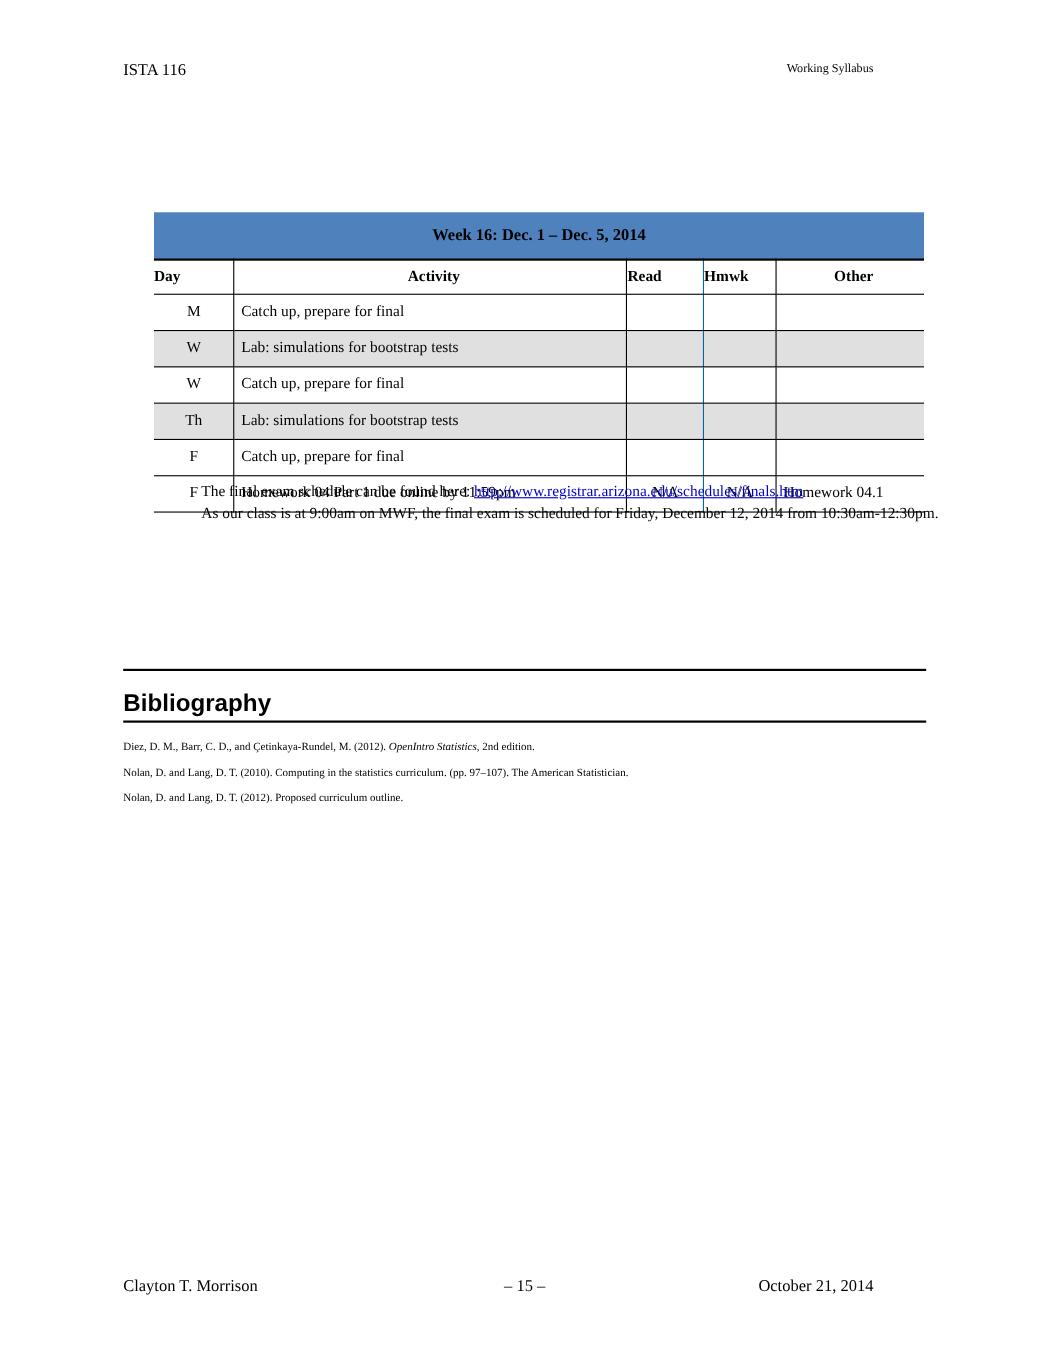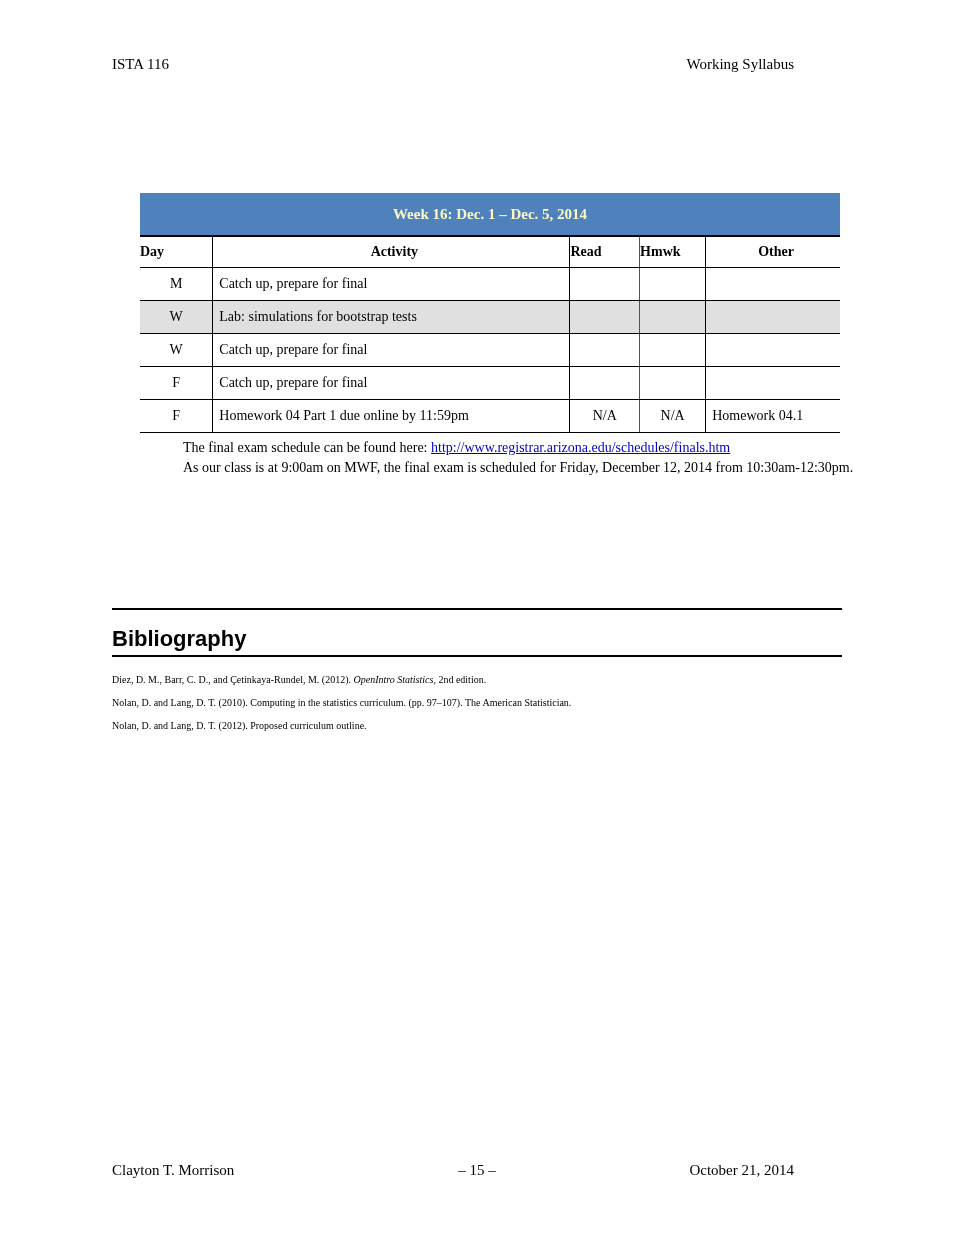--- a/index.html
+++ b/index.html
@@ -19,39 +19,39 @@
   .header-left {
     position: absolute;
     top: 56px;
     left: 112px;
     font-size: 15px;
   }
   .header-right {
     position: absolute;
     top: 56px;
     right: 112px;
-    font-size: 15px;
+    font-size: 11px;
     text-align: left;
   }
   .table {
     position: absolute;
     top: 193px;
     left: 140px;
     width: 700px;
     border-collapse: collapse;
     font-size: 14px;
   }
   .table td {
     padding: 0;
     height: 32px;
     vertical-align: middle;
   }
   .title-row td {
     background: #4f81bd;
-    color: #fef9c3;
+    color: #000000;
     font-weight: bold;
     text-align: center;
     height: 42px;
     font-size: 15px;
   }
   .header-row td {
     font-weight: bold;
     text-align: left;
     border-bottom: 1px solid #000;
     height: 30px;
@@ -179,20 +179,27 @@
       <td class="col3"></td>
       <td class="col4"></td>
     </tr>
     <tr class="data-row data-sep">
       <td class="col0">W</td>
       <td class="col1">Catch up, prepare for final</td>
       <td class="col2"></td>
       <td class="col3"></td>
       <td class="col4"></td>
     </tr>
+    <tr class="data-row data-sep shade">
+      <td class="col0">Th</td>
+      <td class="col1">Lab: simulations for bootstrap tests</td>
+      <td class="col2"></td>
+      <td class="col3"></td>
+      <td class="col4"></td>
+    </tr>
     <tr class="data-row data-sep">
       <td class="col0">F</td>
       <td class="col1">Catch up, prepare for final</td>
       <td class="col2"></td>
       <td class="col3"></td>
       <td class="col4"></td>
     </tr>
     <tr class="data-row data-sep">
       <td class="col0">F</td>
       <td class="col1">Homework 04 Part 1 due online by 11:59pm</td>

